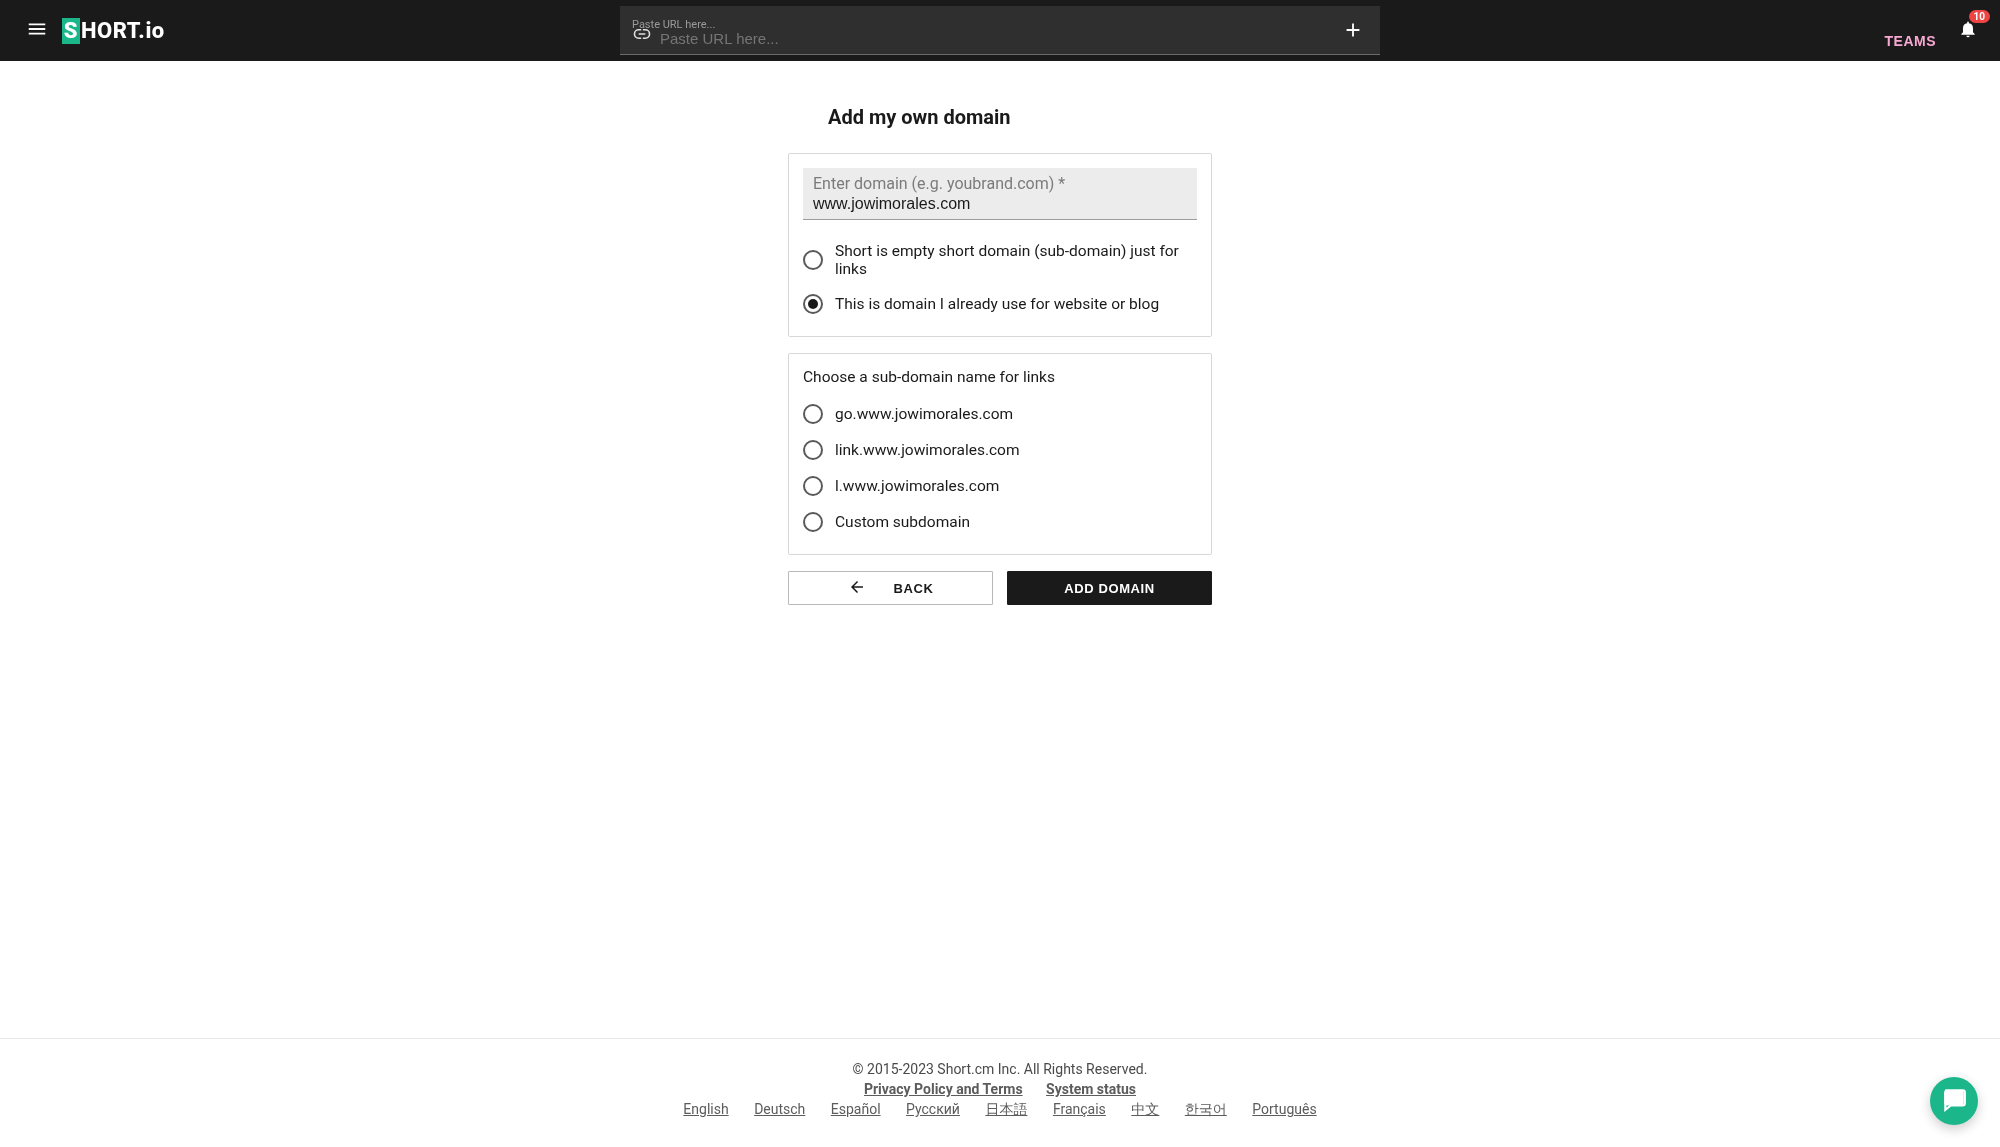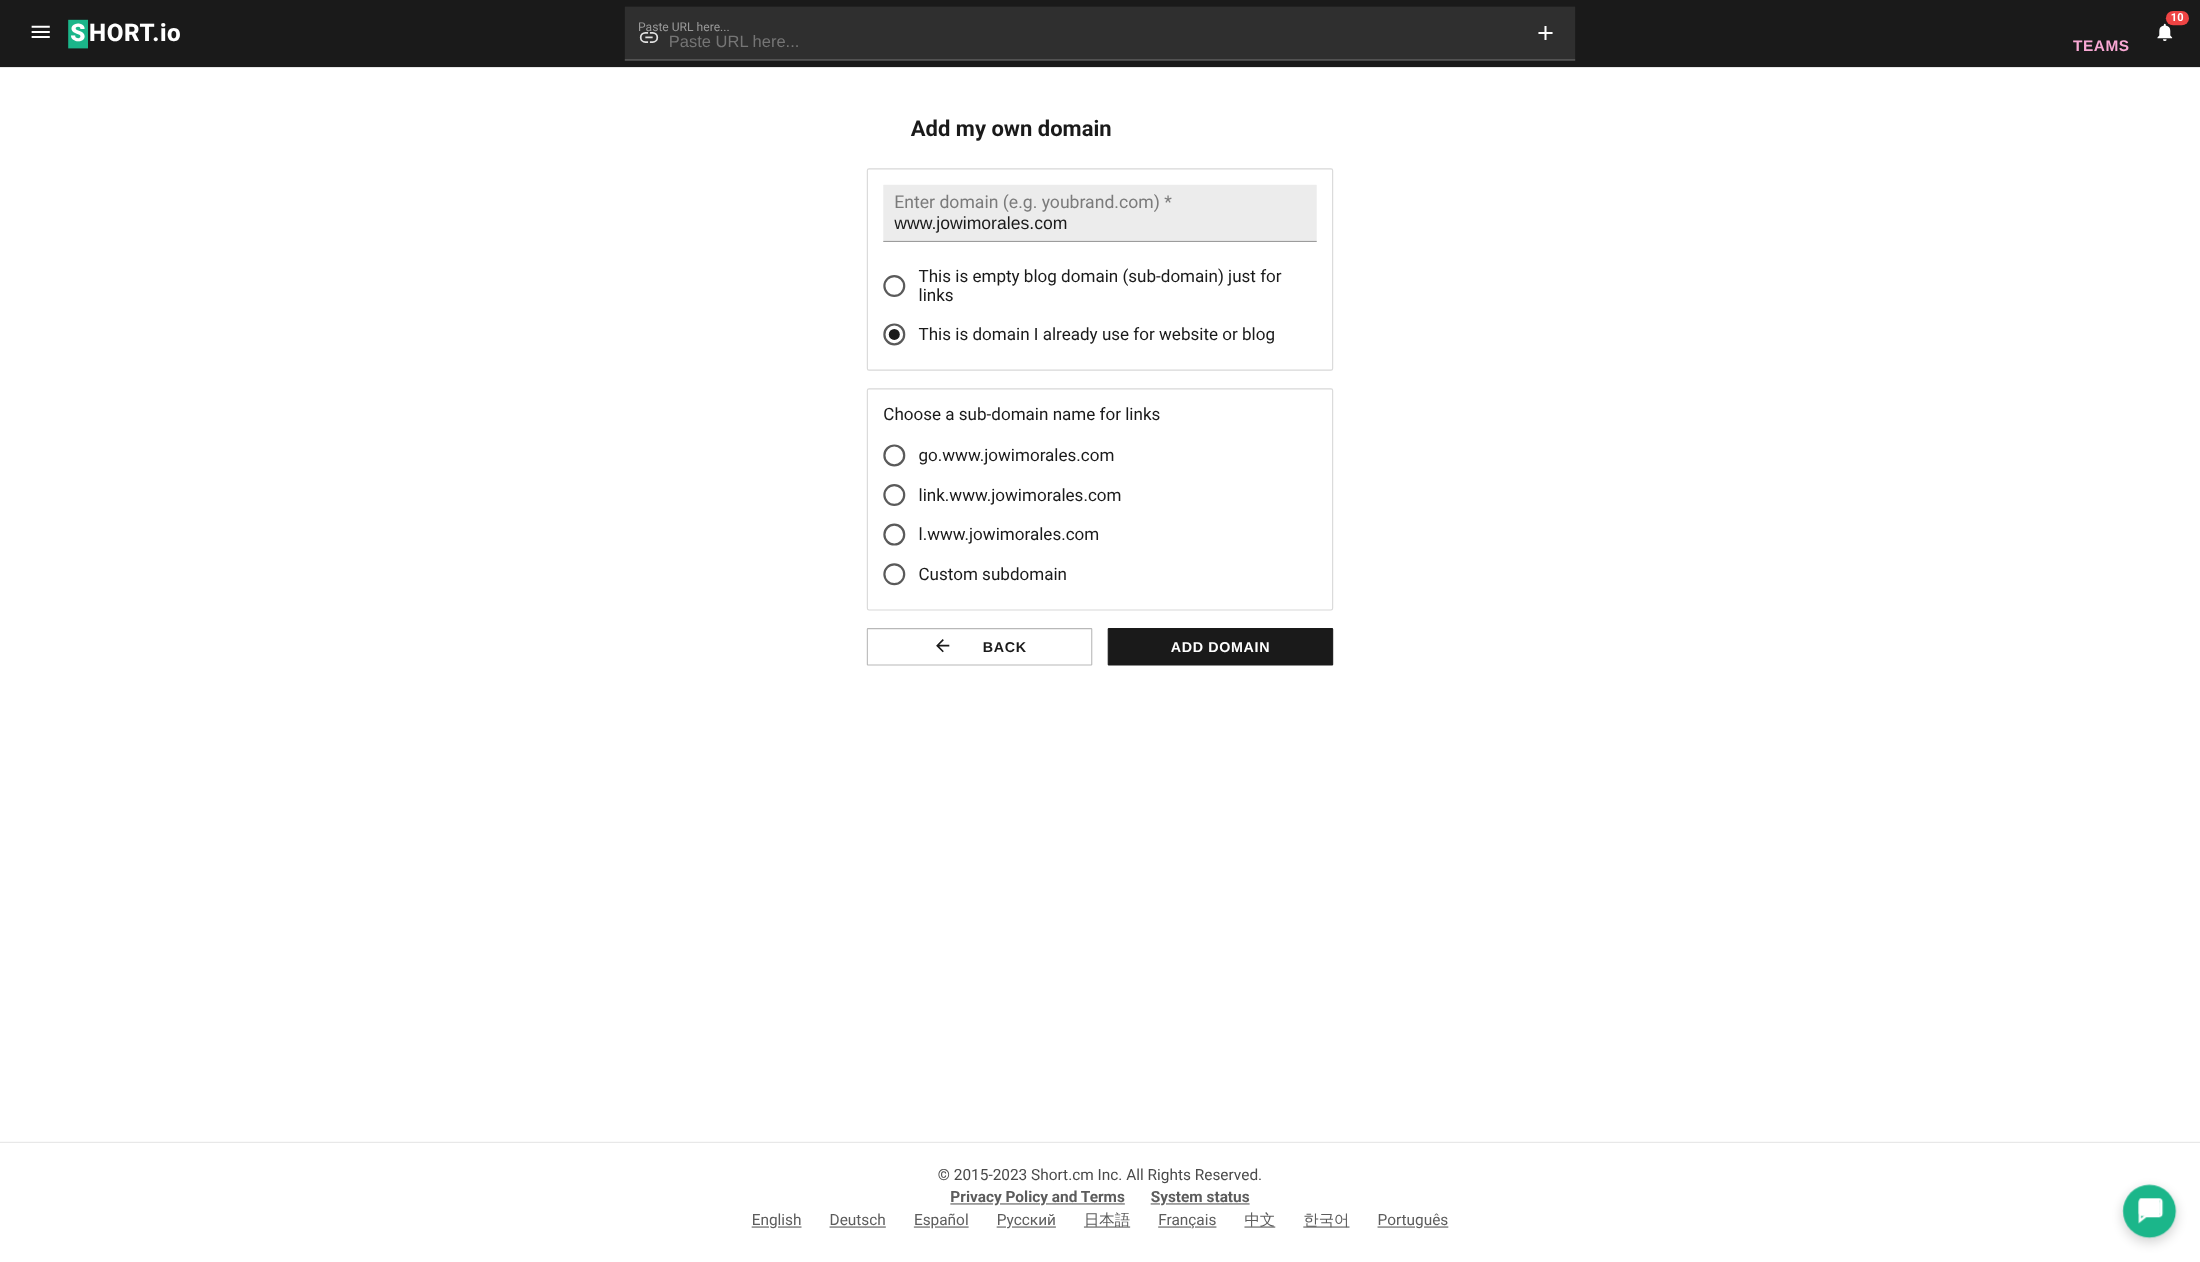--- a/index.html
+++ b/index.html
@@ -50,21 +50,21 @@
     justify-content: center;
     font-weight: 900;
     font-size: 22px;
     margin-right: 1px;
     position: relative;
   }
   .url-bar {
     position: absolute;
     left: 50%;
     transform: translateX(-50%);
-    width: 864px;
+    width: 760px;
     top: 6px;
     height: 49px;
     background: #2f2f2f;
     border-bottom: 1px solid #6b6b6b;
     display: flex;
     align-items: flex-end;
     padding: 6px 10px 4px 10px;
   }
   .url-bar .inner {
     display: flex;
@@ -334,21 +334,21 @@
     <div class="card">
       <div class="text-field">
         <div class="field-label">Enter domain (e.g. youbrand.com) *</div>
         <input class="field-input" value="www.jowimorales.com" style="">
       </div>
 
       <div class="radio-row">
         <span class="radio">
             <span class="dot"></span>
           </span>
-        <span class="radio-label">This is empty blog domain (sub-domain) just for links</span>
+        <span class="radio-label">Short is empty short domain (sub-domain) just for links</span>
       </div>
       <div class="radio-row">
         <span class="radio checked">
             <span class="dot"></span>
           </span>
         <span class="radio-label">This is domain I already use for website or blog</span>
       </div>
     </div>
 
     <div class="card">

